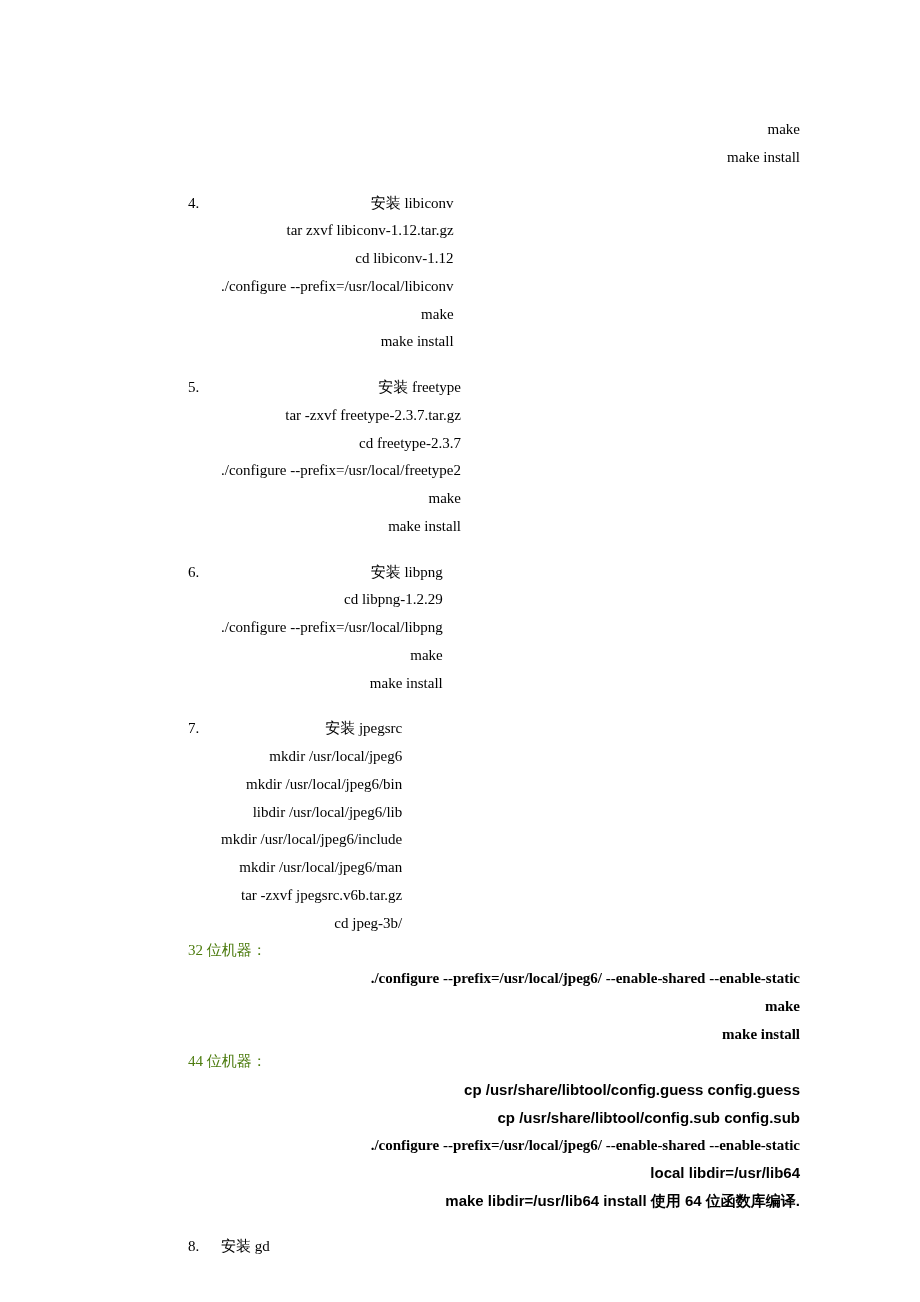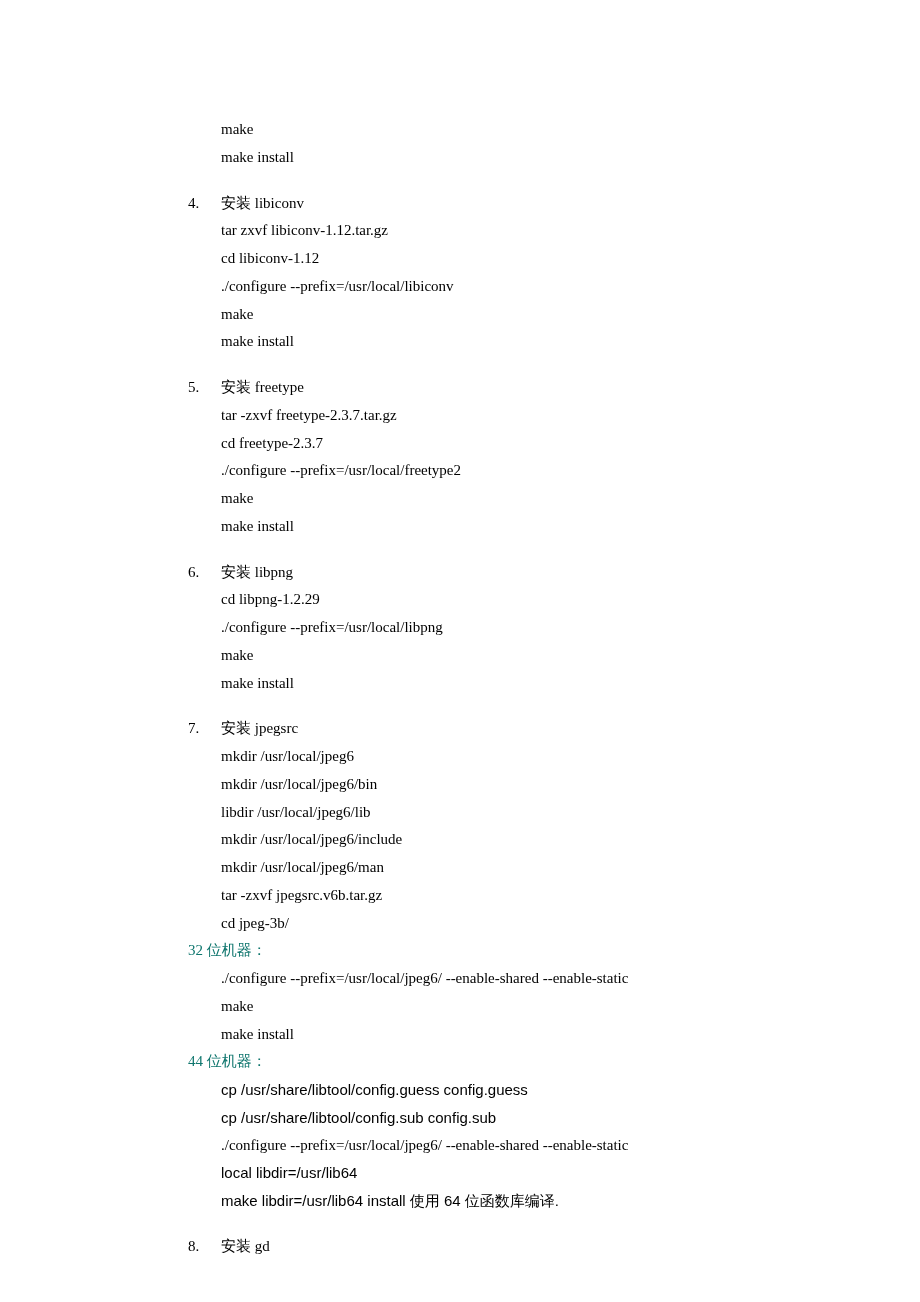--- a/index.html
+++ b/index.html
@@ -21,31 +21,33 @@
     }
     .numbered-item:first-child {
       margin-top: 0;
     }
     .num {
       width: 33px;
       flex-shrink: 0;
     }
     .content-line {
       display: block;
+      text-align: right;
     }
     .red {
-      color: #0f766e;
+      color: #4d7c0f;
       text-align: center;
     }
     .section-label {
       margin-left: 0;
       padding-left: 0;
     }
     .block {
       padding-left: 33px;
+      font-weight: bold;
     }
     .arial {
       font-family: Arial, "Microsoft YaHei", sans-serif;
     }
     .pre-block {
       padding-left: 33px;
     }
   </style>
 </head>
 <body>

